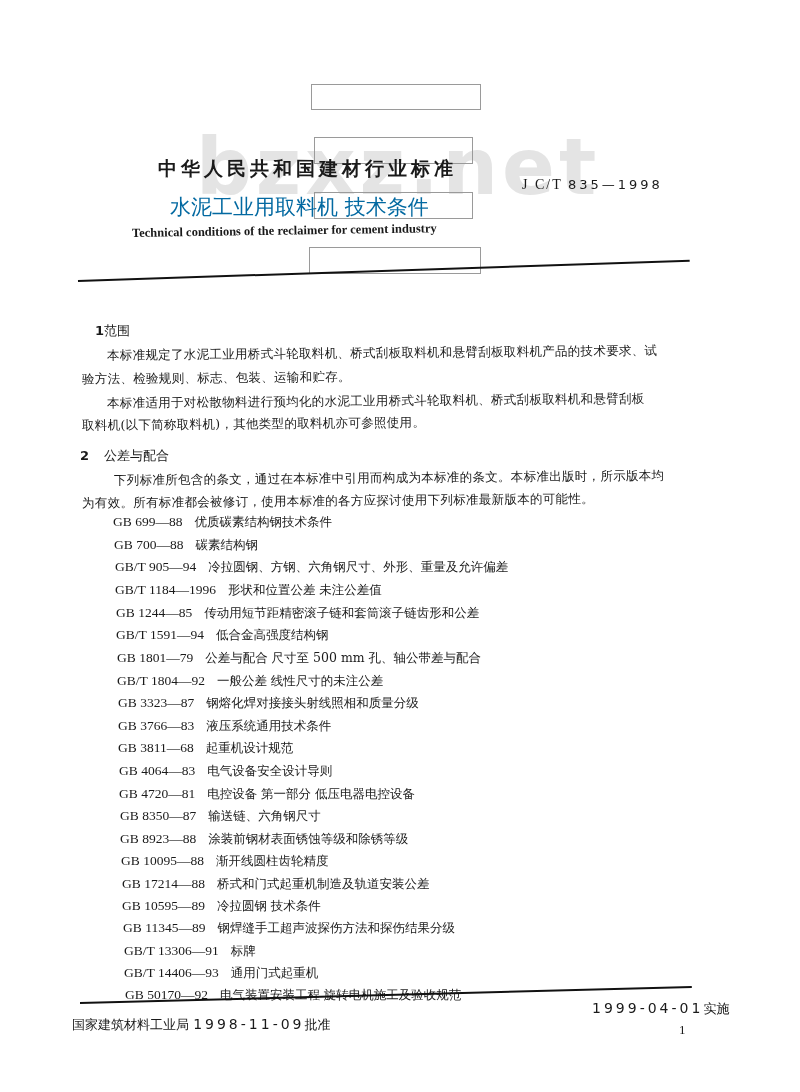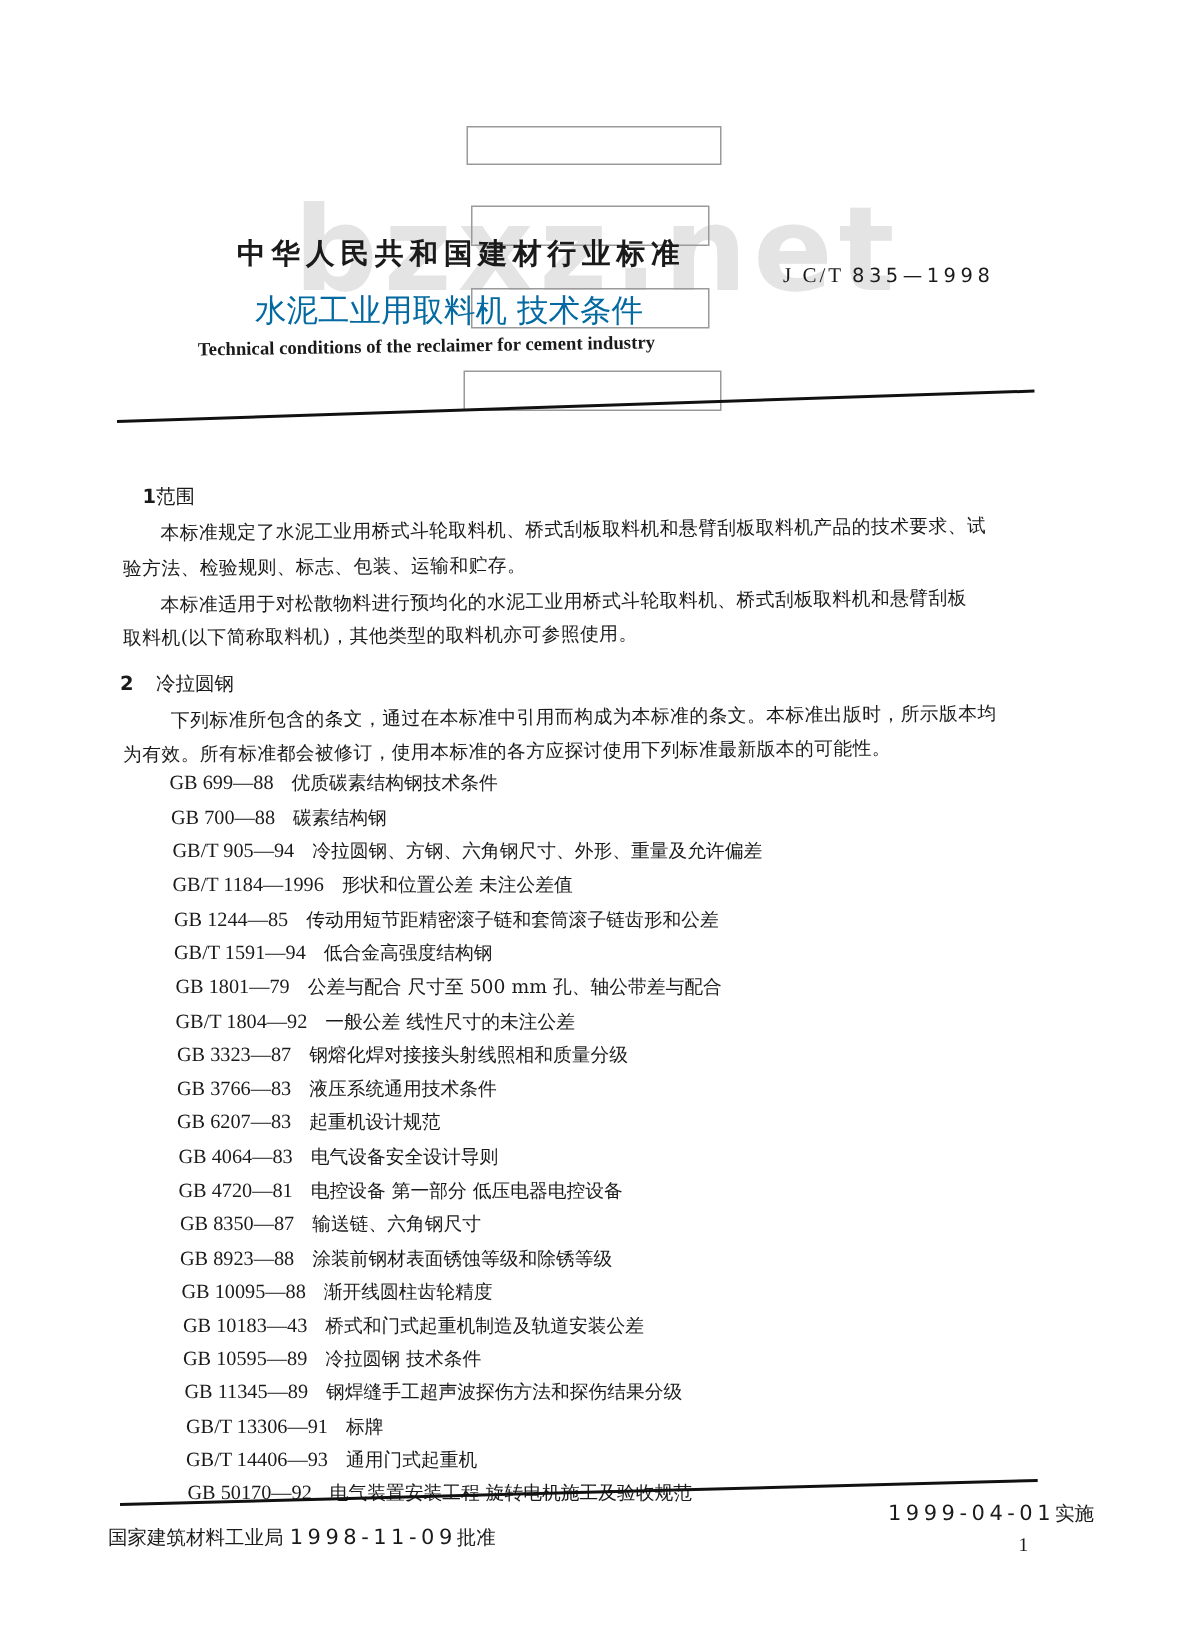--- a/index.html
+++ b/index.html
@@ -85,43 +85,43 @@
 
 <div class="h2" style="left:80px; top:322px;text-align:right;">
   <span class="n">1</span><span>范围</span>
 </div>
 <div class="para" style="left:107px; top:345px; transform:rotate(-0.5deg);">本标准规定了水泥工业用桥式斗轮取料机、桥式刮板取料机和悬臂刮板取料机产品的技术要求、试</div>
 <div class="para" style="left:82px; top:370px; transform:rotate(-0.5deg);">验方法、检验规则、标志、包装、运输和贮存。</div>
 <div class="para" style="left:107px; top:393px; transform:rotate(-0.5deg);">本标准适用于对松散物料进行预均化的水泥工业用桥式斗轮取料机、桥式刮板取料机和悬臂刮板</div>
 <div class="para" style="left:82px; top:416px; transform:rotate(-0.5deg);">取料机(以下简称取料机)，其他类型的取料机亦可参照使用。</div>
 
 <div class="h2" style="left:80px; top:447px;">
-  <span class="n">2</span><span>冷拉圆钢</span>
+  <span class="n">2</span><span>公差与配合</span>
 </div>
 <div class="para" style="left:114px; top:470px; transform:rotate(-0.5deg);">下列标准所包含的条文，通过在本标准中引用而构成为本标准的条文。本标准出版时，所示版本均</div>
 <div class="para" style="left:82px; top:493px; transform:rotate(-0.5deg);">为有效。所有标准都会被修订，使用本标准的各方应探讨使用下列标准最新版本的可能性。</div>
 
 <div>
   <div class="ref" style="left:113px; top:514px;"><span class="code">GB 699—88</span><span class="name">优质碳素结构钢技术条件</span></div>
   <div class="ref" style="left:114px; top:537px;"><span class="code">GB 700—88</span><span class="name">碳素结构钢</span></div>
   <div class="ref" style="left:115px; top:559px;"><span class="code">GB/T 905—94</span><span class="name">冷拉圆钢、方钢、六角钢尺寸、外形、重量及允许偏差</span></div>
   <div class="ref" style="left:115px; top:582px;"><span class="code">GB/T 1184—1996</span><span class="name">形状和位置公差  未注公差值</span></div>
   <div class="ref" style="left:116px; top:605px;"><span class="code">GB 1244—85</span><span class="name">传动用短节距精密滚子链和套筒滚子链齿形和公差</span></div>
   <div class="ref" style="left:116px; top:627px;"><span class="code">GB/T 1591—94</span><span class="name">低合金高强度结构钢</span></div>
   <div class="ref" style="left:117px; top:650px;text-align:right;"><span class="code">GB 1801—79</span><span class="name">公差与配合  尺寸至 500 mm 孔、轴公带差与配合</span></div>
   <div class="ref" style="left:117px; top:673px;"><span class="code">GB/T 1804—92</span><span class="name">一般公差  线性尺寸的未注公差</span></div>
   <div class="ref" style="left:118px; top:695px;"><span class="code">GB 3323—87</span><span class="name">钢熔化焊对接接头射线照相和质量分级</span></div>
   <div class="ref" style="left:118px; top:718px;"><span class="code">GB 3766—83</span><span class="name">液压系统通用技术条件</span></div>
-  <div class="ref" style="left:118px; top:740px;"><span class="code">GB 6207—83</span><span class="name">起重机设计规范</span></div>
+  <div class="ref" style="left:118px; top:740px;"><span class="code">GB 3811—68</span><span class="name">起重机设计规范</span></div>
   <div class="ref" style="left:119px; top:763px;"><span class="code">GB 4064—83</span><span class="name">电气设备安全设计导则</span></div>
   <div class="ref" style="left:119px; top:786px;"><span class="code">GB 4720—81</span><span class="name">电控设备  第一部分  低压电器电控设备</span></div>
   <div class="ref" style="left:120px; top:808px;"><span class="code">GB 8350—87</span><span class="name">输送链、六角钢尺寸</span></div>
   <div class="ref" style="left:120px; top:831px;"><span class="code">GB 8923—88</span><span class="name">涂装前钢材表面锈蚀等级和除锈等级</span></div>
   <div class="ref" style="left:121px; top:853px;"><span class="code">GB 10095—88</span><span class="name">渐开线圆柱齿轮精度</span></div>
-  <div class="ref" style="left:122px; top:876px;"><span class="code">GB 10183—43</span><span class="name">桥式和门式起重机制造及轨道安装公差</span></div>
+  <div class="ref" style="left:122px; top:876px;"><span class="code">GB 17214—88</span><span class="name">桥式和门式起重机制造及轨道安装公差</span></div>
   <div class="ref" style="left:122px; top:898px;"><span class="code">GB 10595—89</span><span class="name">冷拉圆钢  技术条件</span></div>
   <div class="ref" style="left:123px; top:920px;"><span class="code">GB 11345—89</span><span class="name">钢焊缝手工超声波探伤方法和探伤结果分级</span></div>
   <div class="ref" style="left:124px; top:943px;"><span class="code">GB/T 13306—91</span><span class="name">标牌</span></div>
   <div class="ref" style="left:124px; top:965px;"><span class="code">GB/T 14406—93</span><span class="name">通用门式起重机</span></div>
   <div class="ref" style="left:125px; top:987px;"><span class="code">GB 50170—92</span><span class="name">电气装置安装工程  旋转电机施工及验收规范</span></div>
 
 </div>
 
 <div class="rule" style="left:80px; top:1002px; width:612px; transform:rotate(-1.5deg);"></div>
 

